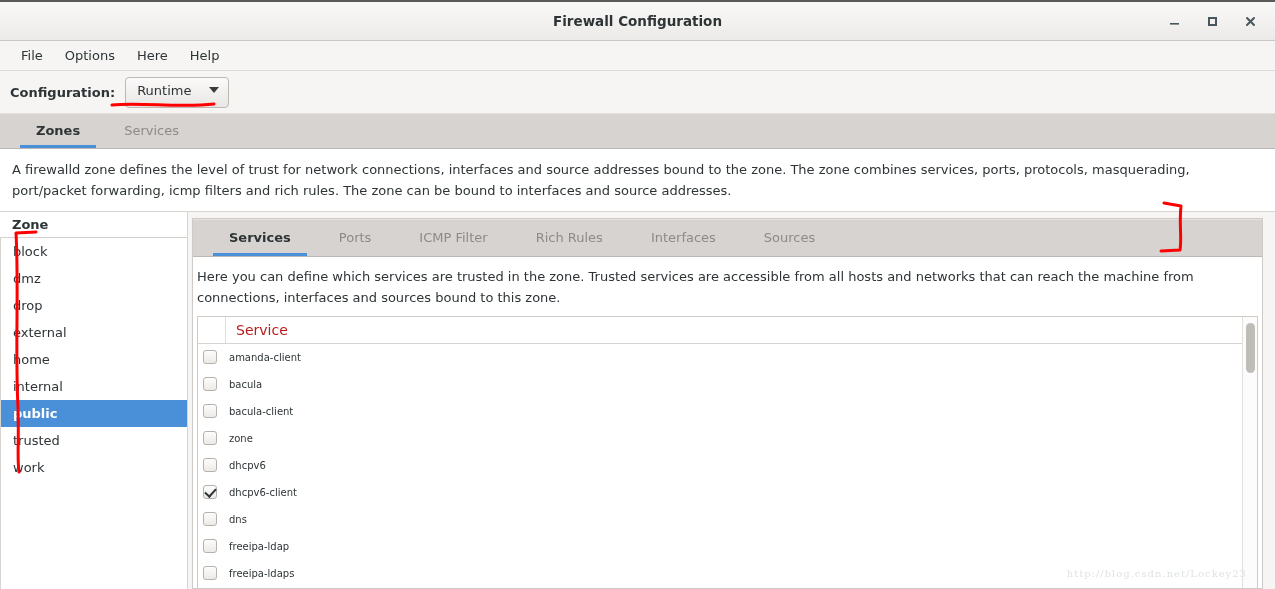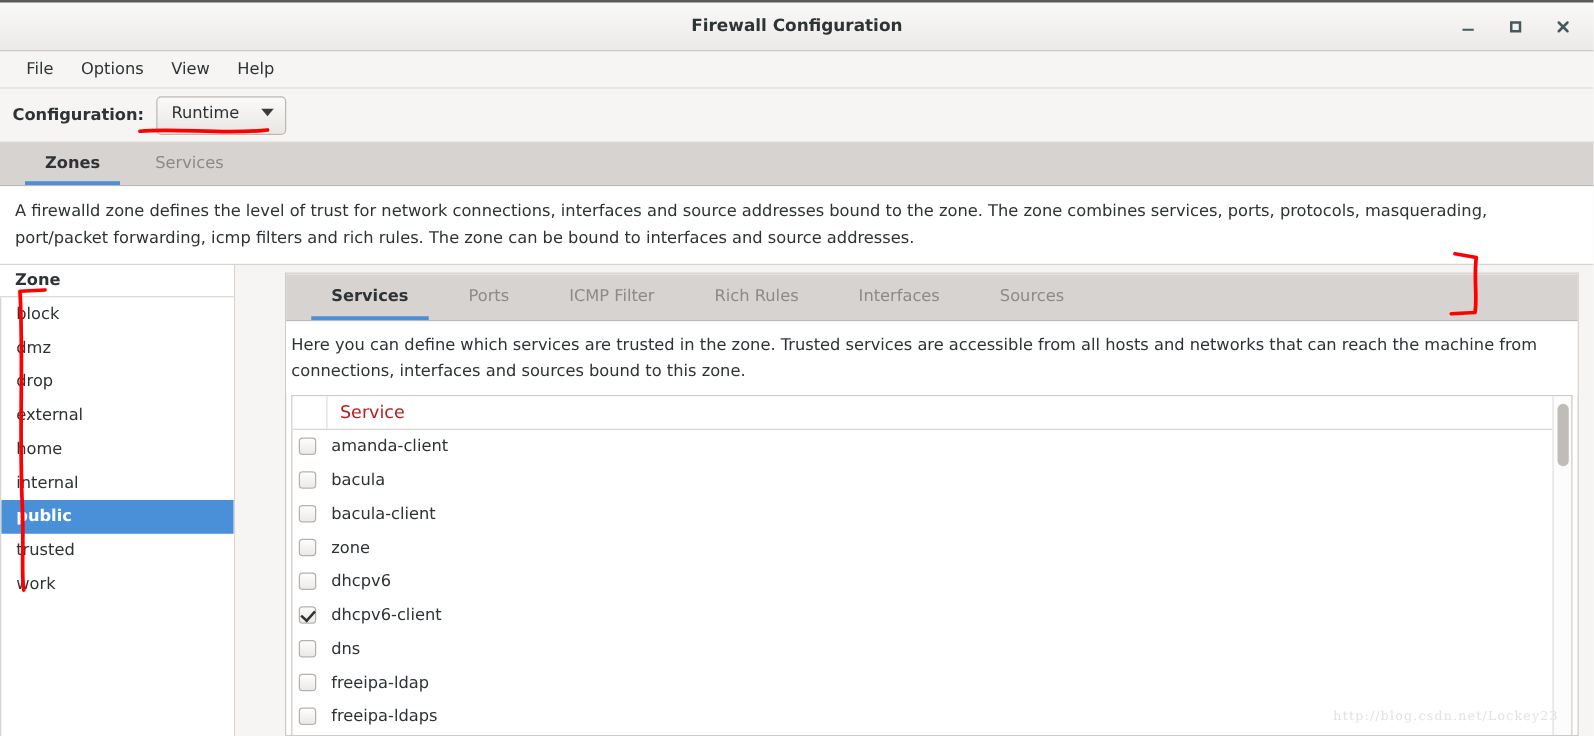--- a/index.html
+++ b/index.html
@@ -123,21 +123,20 @@
     font-size: 13px; color: #2e3436; line-height: 1.65;
     min-height: 57px;
   }
 
   
   .body {
     flex: 1;
     display: flex;
     background: #f6f5f4;
     min-height: 0;
-    gap: 36px;
   }
 
   .sidebar {
     width: 188px; min-width: 188px;
     display: flex; flex-direction: column;
     background: #ffffff;
     border-right: 1px solid #d8d4d0;
   }
   .sidebar-header {
     height: 26px; min-height: 26px;
@@ -237,21 +236,21 @@
     font-size: 14px; color: #b91c1c;
   }
   .svc-rows {
     flex: 1;
     overflow: hidden;
   }
   .svc-row {
     height: 27px;
     display: flex; align-items: center;
     padding-left: 5px;
-    font-size: 13px; color: #2e3436;
+    font-size: 10px; color: #2e3436;
   }
   .chk {
     width: 14px; height: 14px;
     min-width: 14px;
     border: 1px solid #b7b1ab;
     border-radius: 3px;
     background: linear-gradient(to bottom, #fdfdfd 0%, #eceae7 100%);
     margin-right: 12px;
     position: relative;
     cursor: pointer;
@@ -321,21 +320,21 @@
         <svg width="13" height="13" viewBox="0 0 13 13">
             <path d="M3 3 L10 10 M10 3 L3 10" stroke="#46585e" stroke-width="2" stroke-linecap="round"></path>
           </svg>
       </div>
     </div>
   </div>
 
   <div class="menubar">
     <div class="menuitem">File</div>
     <div class="menuitem">Options</div>
-    <div class="menuitem">View</div>
+    <div class="menuitem">Here</div>
     <div class="menuitem">Help</div>
   </div>
 
   <div class="configrow">
     <div class="config-label">Configuration:</div>
     <div class="combo">
       <span>Runtime</span>
       <span class="caret"></span>
     </div>
   </div>

